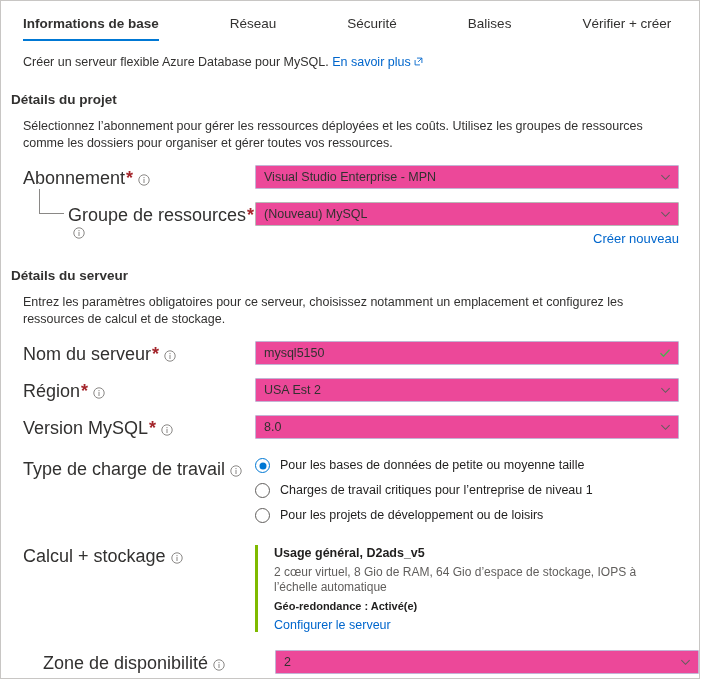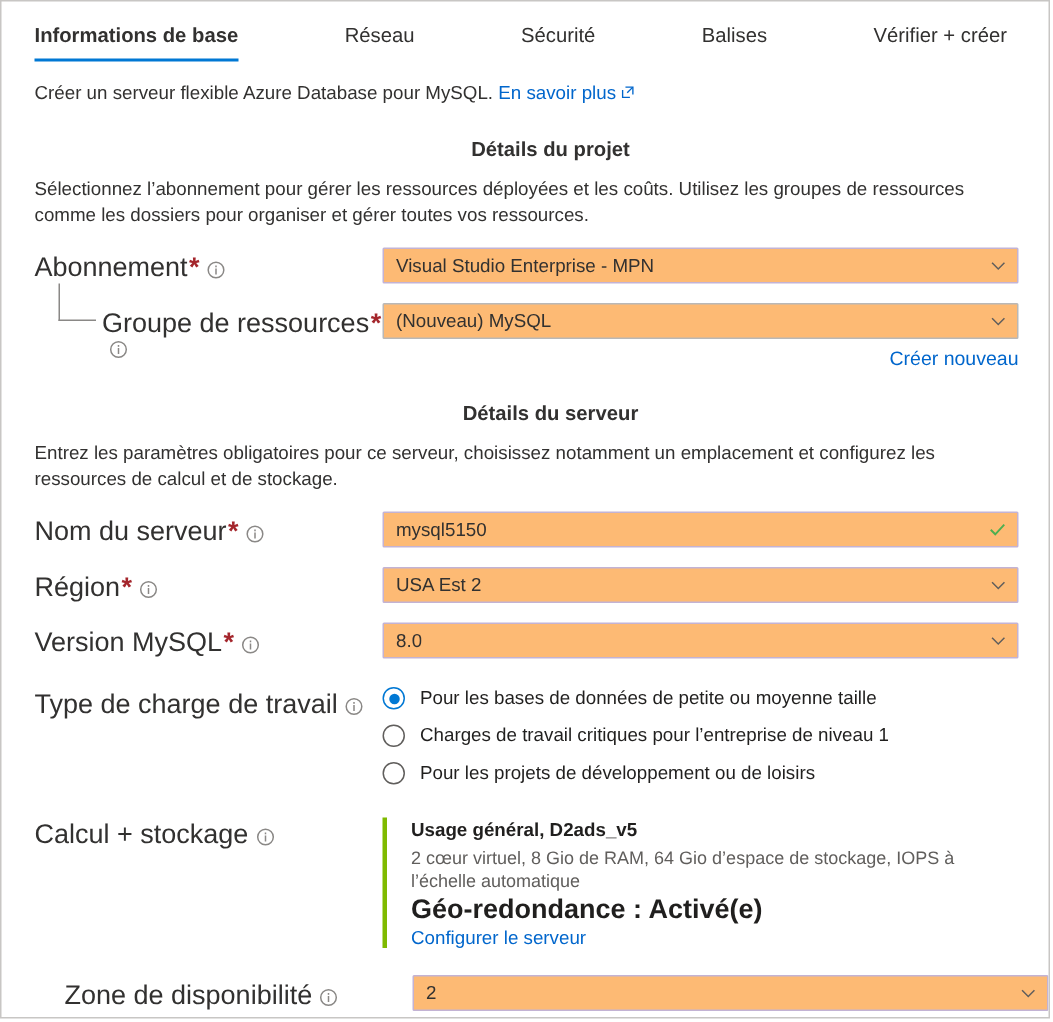--- a/index.html
+++ b/index.html
@@ -66,23 +66,22 @@
     height: 9px;
     margin-left: 3px;
     vertical-align: 0px;
   }
 
   
   .section-title {
     font-size: 13.5px;
     font-weight: bold;
     color: #323130;
-    padding-left: 34px;
+    padding-left: 10px;
     margin-top: 22px;
-    text-align: center;
   }
   .section-desc {
     font-size: 12.5px;
     color: #323130;
     padding-left: 22px;
     padding-right: 24px;
     margin-top: 11px;
     line-height: 17px;
     max-width: 650px;
   }
@@ -122,21 +121,21 @@
   .field {
     flex: 0 0 424px;
     width: 424px;
   }
 
   
   .input {
     position: relative;
     height: 24px;
     border: 1px solid #c3b3d4;
-    background: #fdba74;
+    background: #ec4899;
     box-sizing: border-box;
     display: flex;
     align-items: center;
     padding: 0 26px 0 8px;
     font-size: 12.5px;
     color: #323130;
     cursor: pointer;
     border-radius: 1px;
   }
   .input.gray { border-color: #b9b8b7; }
@@ -227,21 +226,21 @@
     line-height: 17px;
   }
   .compute .t2 {
     font-size: 12px;
     color: #605e5c;
     line-height: 15px;
     margin-top: 3px;
     max-width: 410px;
   }
   .compute .t3 {
-    font-size: 18px;
+    font-size: 11px;
     font-weight: bold;
     color: #201f1e;
     line-height: 17px;
     margin-top: 3px;
   }
   .compute .t4 {
     font-size: 12.5px;
     margin-top: 3px;
   }
 </style>

